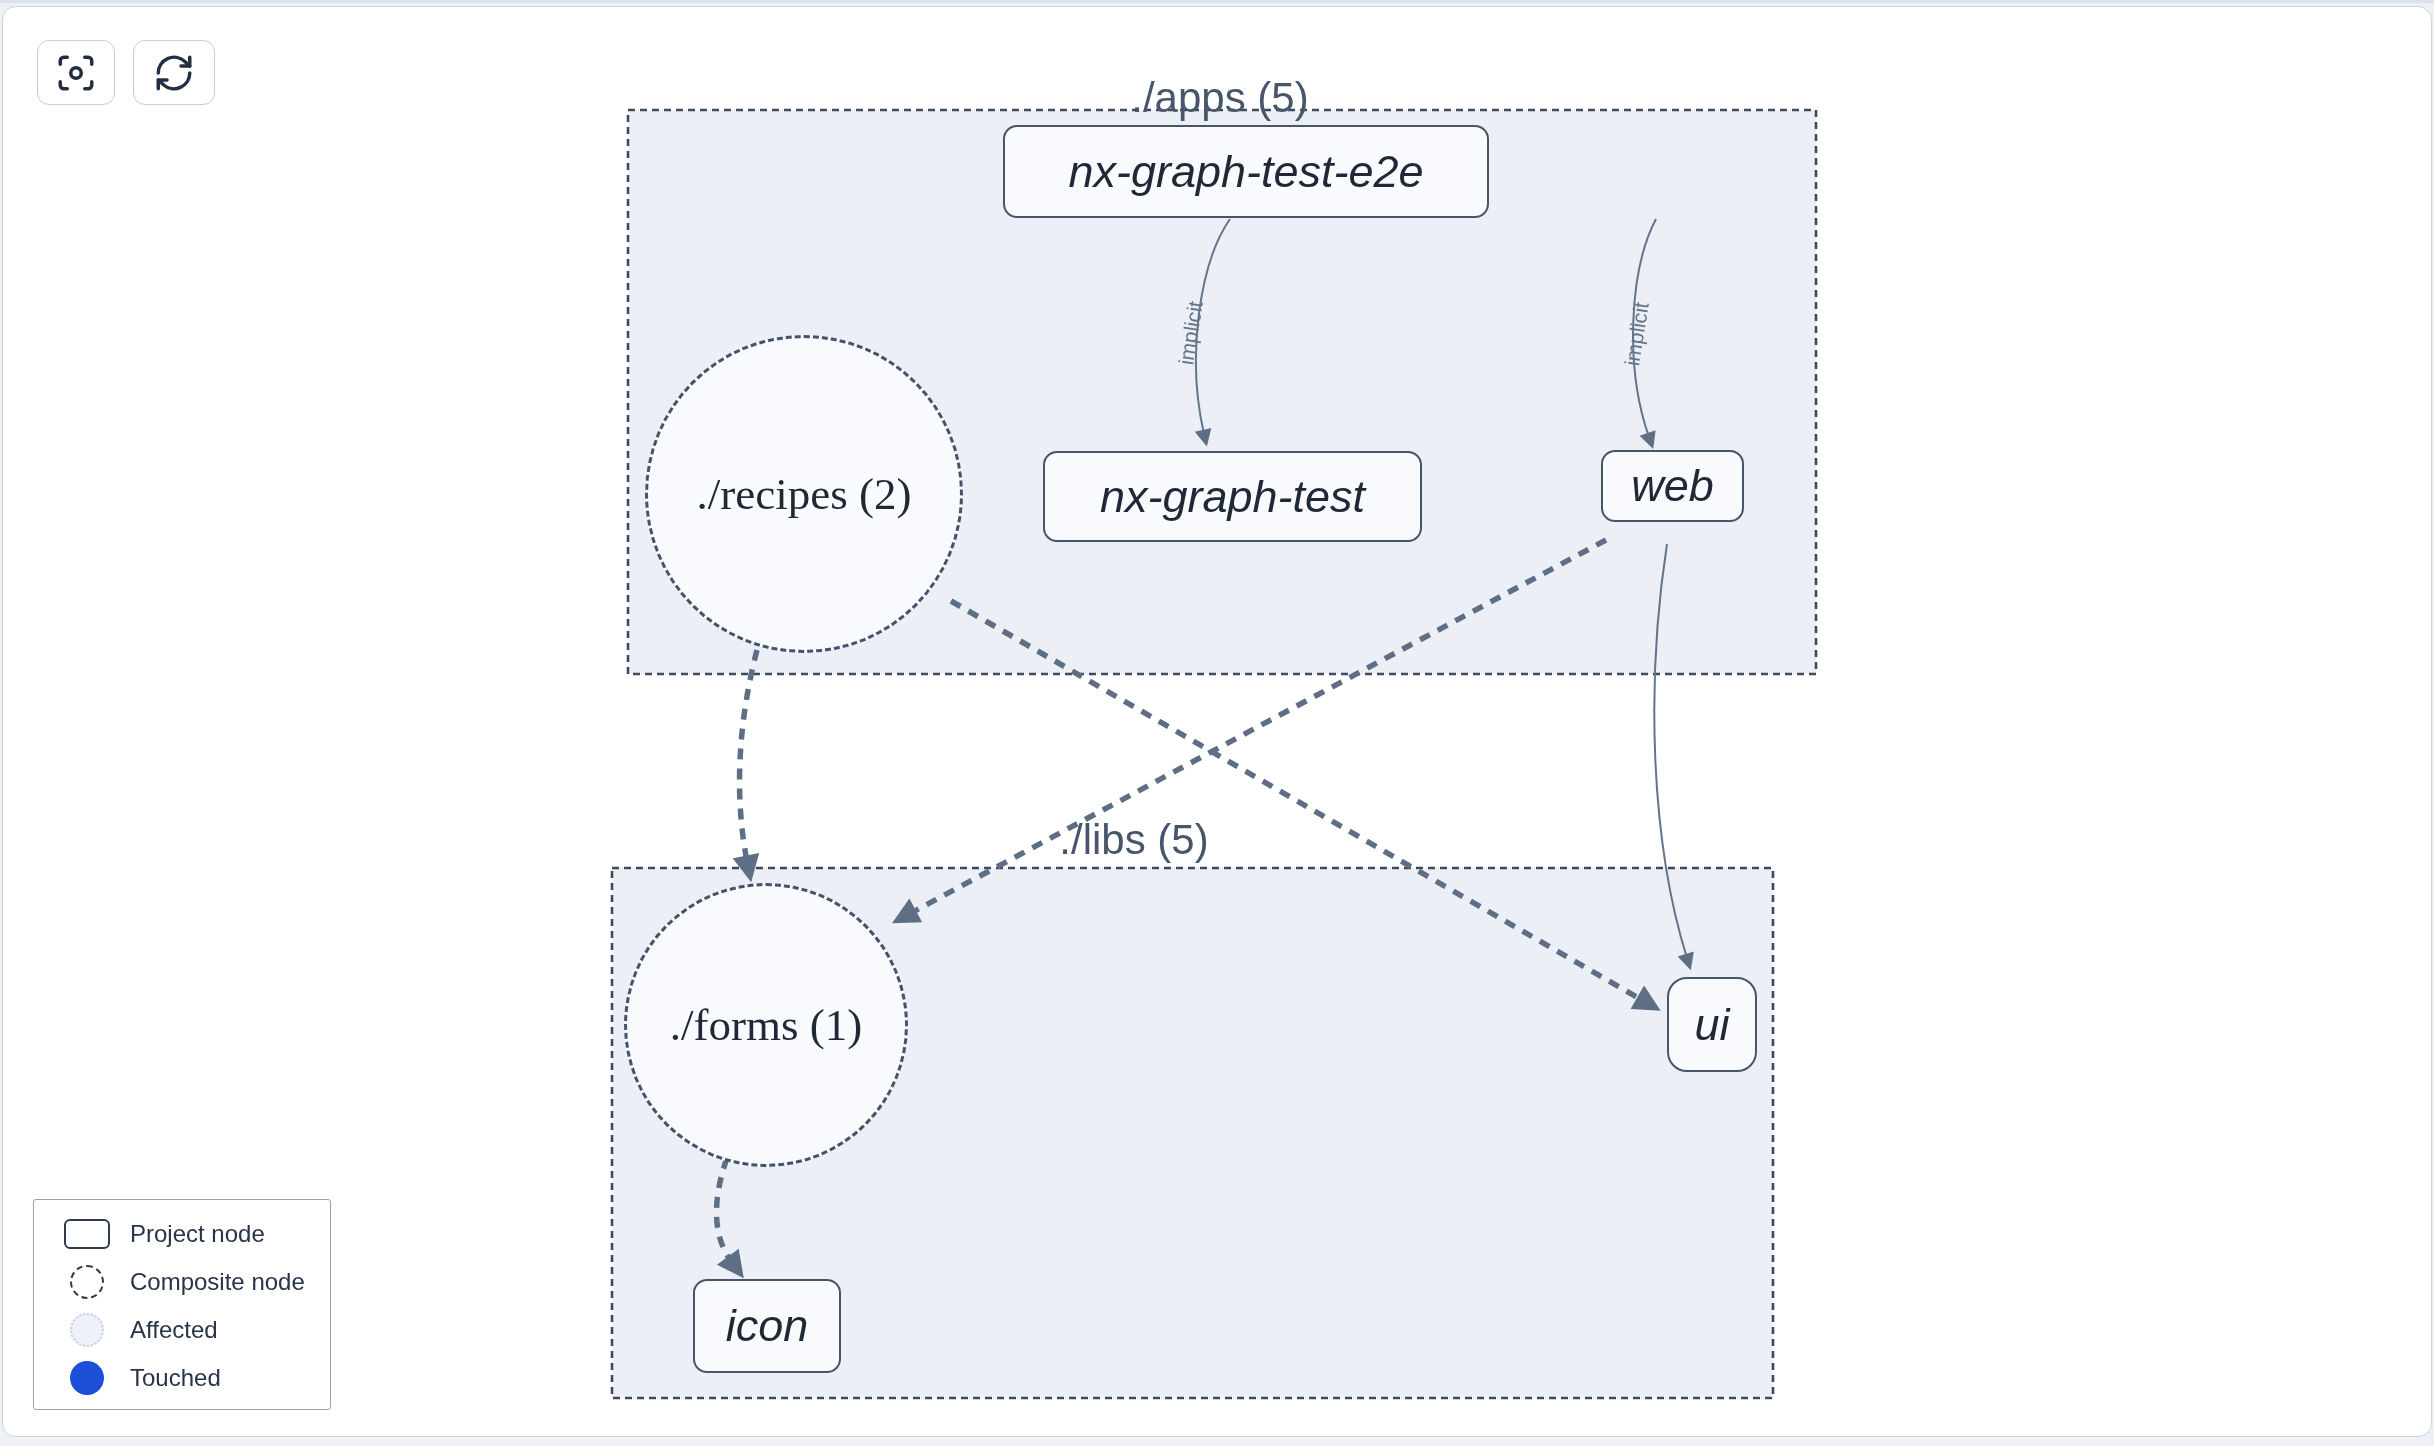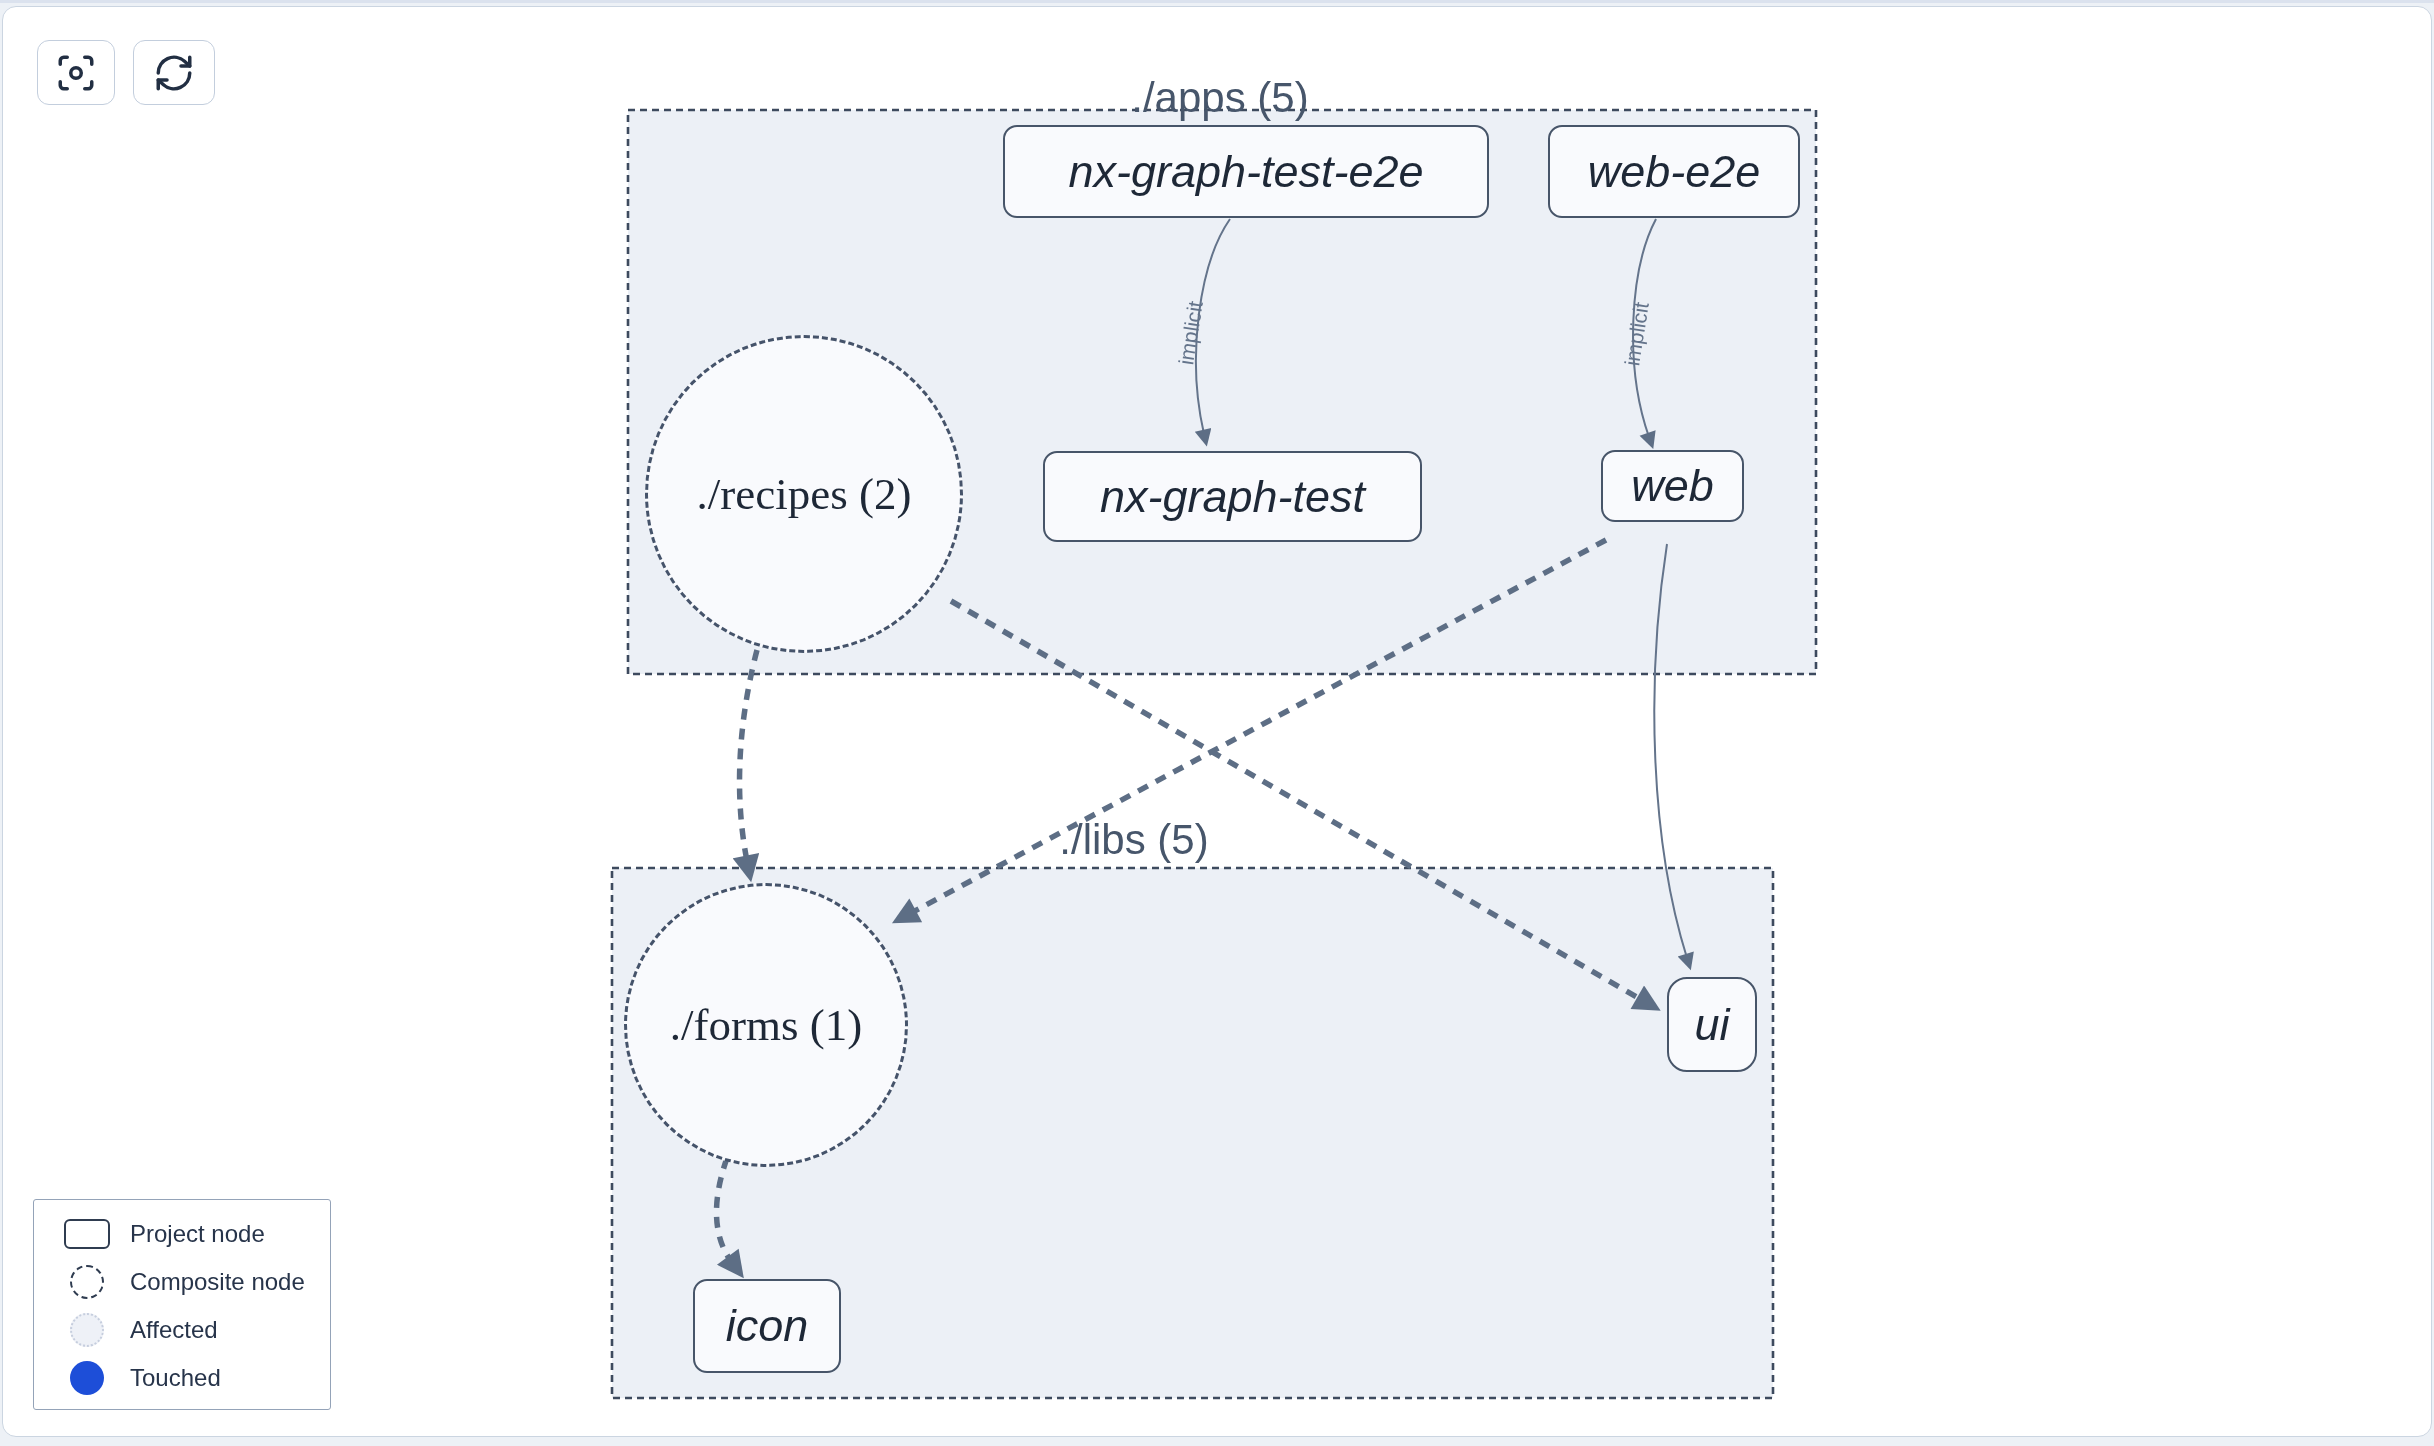--- a/index.html
+++ b/index.html
@@ -63,21 +63,20 @@
     <path d="M 727 1158 C 711 1203 714 1238 731 1261" fill="none" stroke="#5d6e85" stroke-width="5.5" stroke-dasharray="11 9" marker-end="url(#arrBig)"></path>
   </svg>
 
   <div class="group-label" style="left:1020px;top:56px;width:400px;margin-top:16px;">./apps (5)</div>
   <div class="group-label" style="left:934px;top:814px;width:400px;">./libs (5)</div>
 
   <div class="edge-label" style="left:1121px;top:318px;">implicit</div>
   <div class="edge-label" style="left:1567px;top:319px;">implicit</div>
 
   <div class="node" style="left:1003px;top:125px;width:486px;height:93px;">nx-graph-test-e2e</div>
-  <div class="node" style="left:1548px;top:125px;width:252px;height:93px;">web-e2e</div>
   <div class="node" style="left:1043px;top:451px;width:379px;height:91px;">nx-graph-test</div>
   <div class="node" style="left:1601px;top:450px;width:143px;height:72px;">web</div>
   <div class="node" style="left:1667px;top:977px;width:90px;height:95px;border-radius:20px;">ui</div>
   <div class="node" style="left:693px;top:1279px;width:148px;height:94px;">icon</div>
 
   <div class="composite" style="left:645px;top:335px;width:318px;height:318px;">./recipes (2)</div>
   <div class="composite" style="left:624px;top:883px;width:284px;height:284px;">./forms (1)</div>
 
   <div class="toolbar-btn" style="left:37px;top:40px;width:78px;height:65px;">
     <span style="display:flex;">

